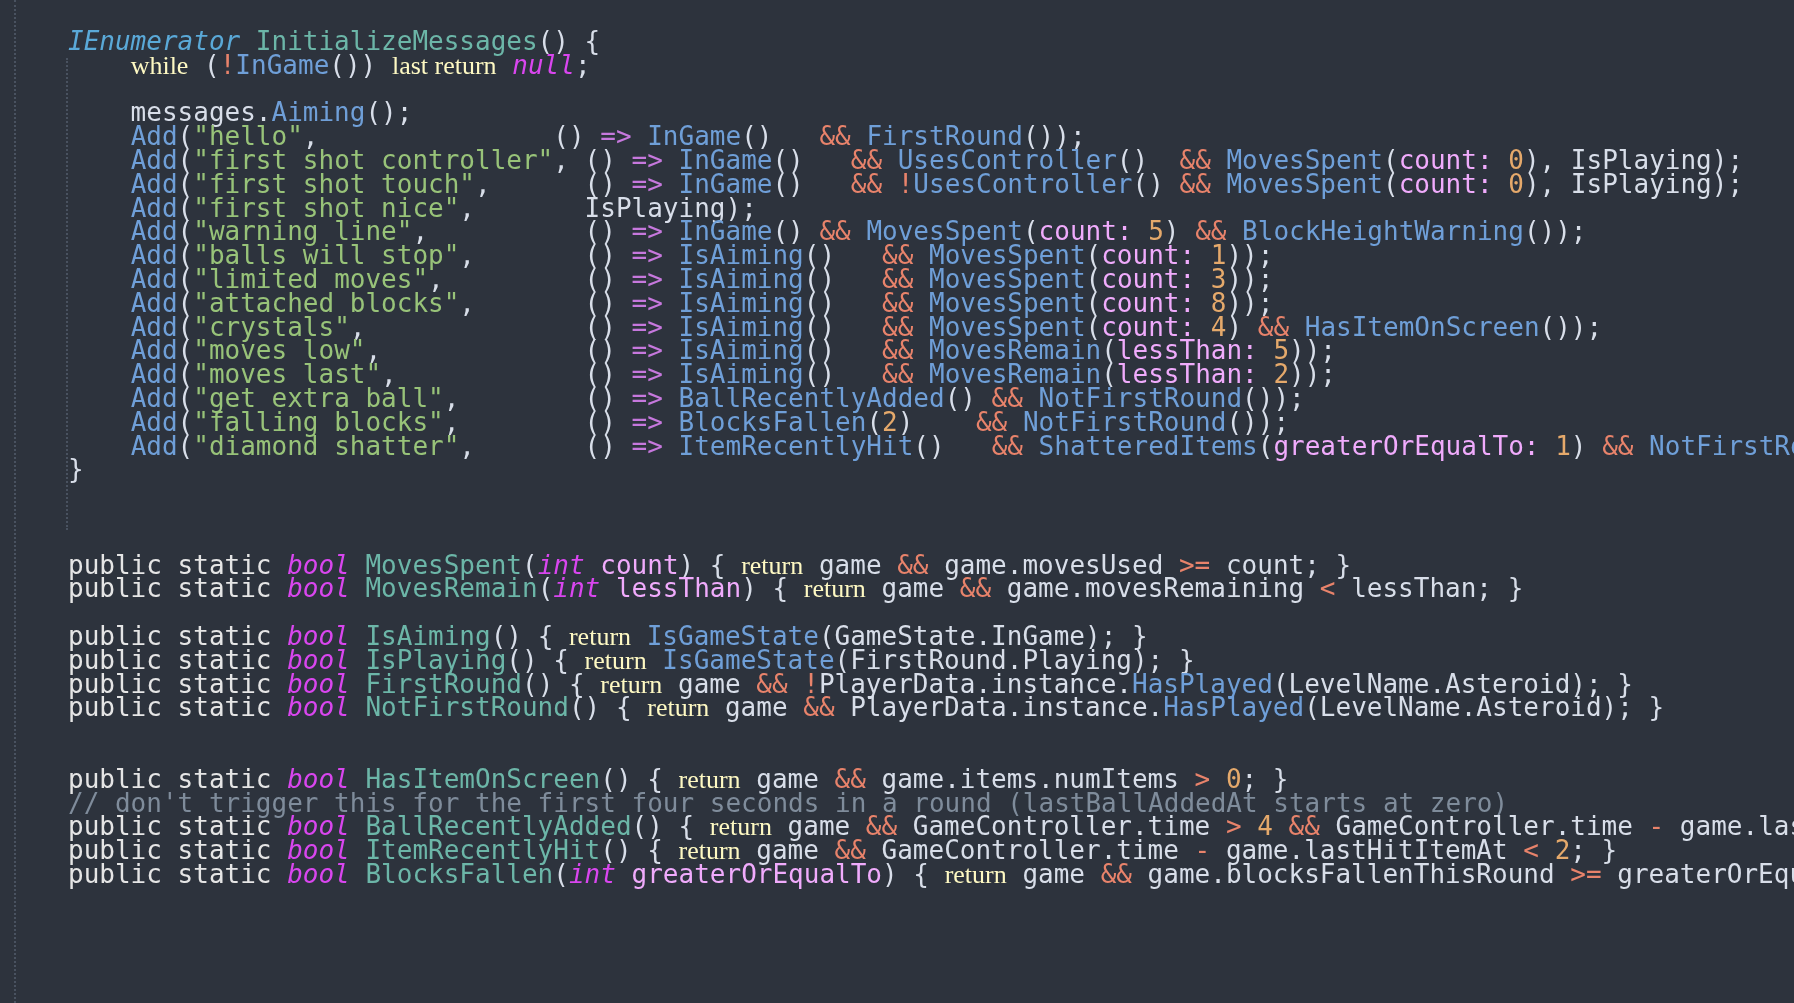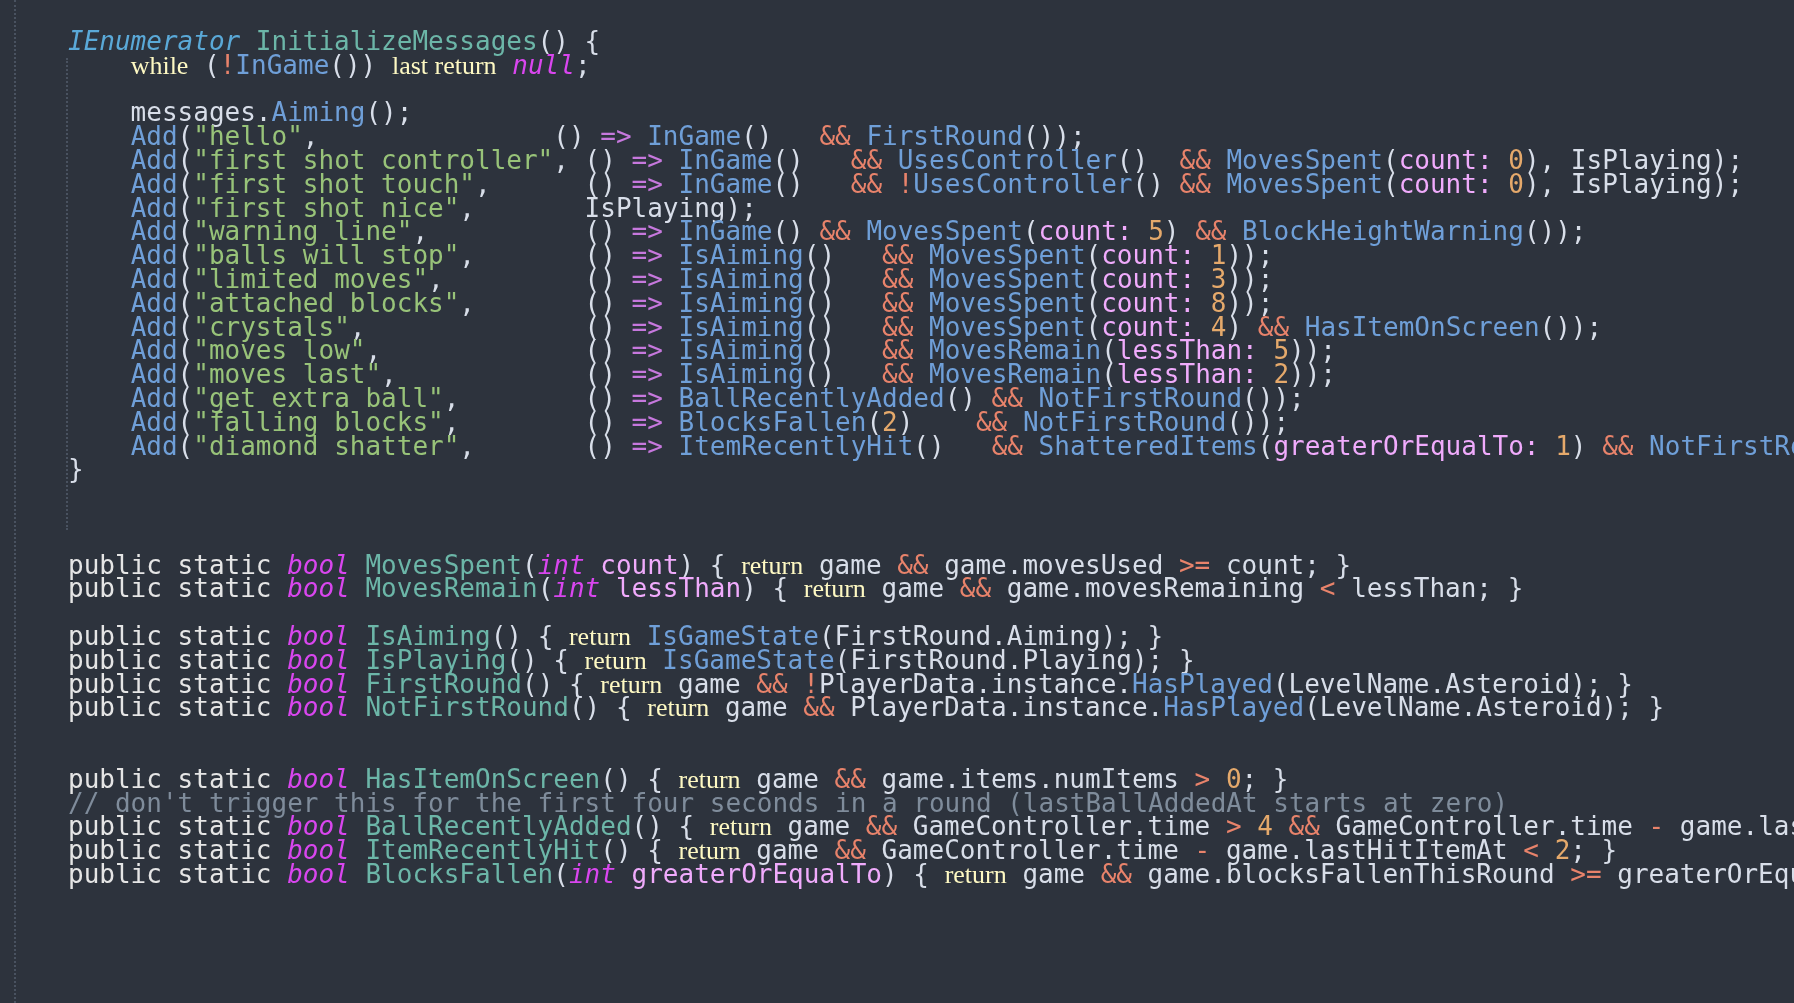--- a/index.html
+++ b/index.html
@@ -105,21 +105,21 @@
 </span><span class="line"><span class="t-plain">    </span><span class="t-call">Add</span><span class="t-punc">(</span><span class="t-str">"get extra ball"</span><span class="t-punc">,        </span><span class="t-punc">()</span><span class="t-arrow"> =&gt; </span><span class="t-call">BallRecentlyAdded</span><span class="t-punc">() </span><span class="t-op">&amp;&amp;</span><span class="t-plain"> </span><span class="t-call">NotFirstRound</span><span class="t-punc">());</span>
 </span><span class="line"><span class="t-plain">    </span><span class="t-call">Add</span><span class="t-punc">(</span><span class="t-str">"falling blocks"</span><span class="t-punc">,        </span><span class="t-punc">()</span><span class="t-arrow"> =&gt; </span><span class="t-call">BlocksFallen</span><span class="t-punc">(</span><span class="t-num">2</span><span class="t-punc">)</span><span class="t-plain">    </span><span class="t-op">&amp;&amp;</span><span class="t-plain"> </span><span class="t-call">NotFirstRound</span><span class="t-punc">());</span>
 </span><span class="line"><span class="t-plain">    </span><span class="t-call">Add</span><span class="t-punc">(</span><span class="t-str">"diamond shatter"</span><span class="t-punc">,       </span><span class="t-punc">()</span><span class="t-arrow"> =&gt; </span><span class="t-call">ItemRecentlyHit</span><span class="t-punc">()</span><span class="t-plain">   </span><span class="t-op">&amp;&amp;</span><span class="t-plain"> </span><span class="t-call">ShatteredItems</span><span class="t-punc">(</span><span class="t-param">greaterOrEqualTo:</span><span class="t-plain"> </span><span class="t-num">1</span><span class="t-punc">) </span><span class="t-op">&amp;&amp;</span><span class="t-plain"> </span><span class="t-call">NotFirstRound</span><span class="t-punc">());</span>
 </span><span class="line"><span class="t-punc">}</span>
 </span><span class="line">
 </span><span class="line">
 </span><span class="line">
 </span><span class="line"><span class="t-mod">public static</span><span class="t-plain"> </span><span class="t-kwtype">bool</span><span class="t-plain"> </span><span class="t-func">MovesSpent</span><span class="t-punc">(</span><span class="t-kwtype">int</span><span class="t-plain"> </span><span class="t-param">count</span><span class="t-punc">) { </span><span class="t-kw">return</span><span class="t-plain"> game </span><span class="t-op">&amp;&amp;</span><span class="t-plain"> game.movesUsed </span><span class="t-op">&gt;=</span><span class="t-plain"> count; }</span>
 </span><span class="line"><span class="t-mod">public static</span><span class="t-plain"> </span><span class="t-kwtype">bool</span><span class="t-plain"> </span><span class="t-func">MovesRemain</span><span class="t-punc">(</span><span class="t-kwtype">int</span><span class="t-plain"> </span><span class="t-param">lessThan</span><span class="t-punc">) { </span><span class="t-kw">return</span><span class="t-plain"> game </span><span class="t-op">&amp;&amp;</span><span class="t-plain"> game.movesRemaining </span><span class="t-op">&lt;</span><span class="t-plain"> lessThan; }</span>
 </span><span class="line">
-</span><span class="line"><span class="t-mod">public static</span><span class="t-plain"> </span><span class="t-kwtype">bool</span><span class="t-plain"> </span><span class="t-func">IsAiming</span><span class="t-punc">() { </span><span class="t-kw">return</span><span class="t-plain"> </span><span class="t-call">IsGameState</span><span class="t-plain">(FirstRound.Aiming); }</span>
+</span><span class="line"><span class="t-mod">public static</span><span class="t-plain"> </span><span class="t-kwtype">bool</span><span class="t-plain"> </span><span class="t-func">IsAiming</span><span class="t-punc">() { </span><span class="t-kw">return</span><span class="t-plain"> </span><span class="t-call">IsGameState</span><span class="t-plain">(GameState.InGame); }</span>
 </span><span class="line"><span class="t-mod">public static</span><span class="t-plain"> </span><span class="t-kwtype">bool</span><span class="t-plain"> </span><span class="t-func">IsPlaying</span><span class="t-punc">() { </span><span class="t-kw">return</span><span class="t-plain"> </span><span class="t-call">IsGameState</span><span class="t-plain">(FirstRound.Playing); }</span>
 </span><span class="line"><span class="t-mod">public static</span><span class="t-plain"> </span><span class="t-kwtype">bool</span><span class="t-plain"> </span><span class="t-func">FirstRound</span><span class="t-punc">() { </span><span class="t-kw">return</span><span class="t-plain"> game </span><span class="t-op">&amp;&amp;</span><span class="t-plain"> </span><span class="t-op">!</span><span class="t-plain">PlayerData.instance.</span><span class="t-call">HasPlayed</span><span class="t-plain">(LevelName.Asteroid); }</span>
 </span><span class="line"><span class="t-mod">public static</span><span class="t-plain"> </span><span class="t-kwtype">bool</span><span class="t-plain"> </span><span class="t-func">NotFirstRound</span><span class="t-punc">() { </span><span class="t-kw">return</span><span class="t-plain"> game </span><span class="t-op">&amp;&amp;</span><span class="t-plain"> PlayerData.instance.</span><span class="t-call">HasPlayed</span><span class="t-plain">(LevelName.Asteroid); }</span>
 </span><span class="line">
 </span><span class="line">
 </span><span class="line"><span class="t-mod">public static</span><span class="t-plain"> </span><span class="t-kwtype">bool</span><span class="t-plain"> </span><span class="t-func">HasItemOnScreen</span><span class="t-punc">() { </span><span class="t-kw">return</span><span class="t-plain"> game </span><span class="t-op">&amp;&amp;</span><span class="t-plain"> game.items.numItems </span><span class="t-op">&gt;</span><span class="t-plain"> </span><span class="t-num">0</span><span class="t-plain">; }</span>
 </span><span class="line"><span class="t-comment">// don't trigger this for the first four seconds in a round (lastBallAddedAt starts at zero)</span>
 </span><span class="line"><span class="t-mod">public static</span><span class="t-plain"> </span><span class="t-kwtype">bool</span><span class="t-plain"> </span><span class="t-func">BallRecentlyAdded</span><span class="t-punc">() { </span><span class="t-kw">return</span><span class="t-plain"> game </span><span class="t-op">&amp;&amp;</span><span class="t-plain"> GameController.time </span><span class="t-op">&gt;</span><span class="t-plain"> </span><span class="t-num">4</span><span class="t-plain"> </span><span class="t-op">&amp;&amp;</span><span class="t-plain"> GameController.time </span><span class="t-op">-</span><span class="t-plain"> game.lastBallAddedAt </span><span class="t-op">&lt;</span><span class="t-plain"> </span><span class="t-num">3</span><span class="t-plain">; }</span>
 </span><span class="line"><span class="t-mod">public static</span><span class="t-plain"> </span><span class="t-kwtype">bool</span><span class="t-plain"> </span><span class="t-func">ItemRecentlyHit</span><span class="t-punc">() { </span><span class="t-kw">return</span><span class="t-plain"> game </span><span class="t-op">&amp;&amp;</span><span class="t-plain"> GameController.time </span><span class="t-op">-</span><span class="t-plain"> game.lastHitItemAt </span><span class="t-op">&lt;</span><span class="t-plain"> </span><span class="t-num">2</span><span class="t-plain">; }</span>
 </span><span class="line"><span class="t-mod">public static</span><span class="t-plain"> </span><span class="t-kwtype">bool</span><span class="t-plain"> </span><span class="t-func">BlocksFallen</span><span class="t-punc">(</span><span class="t-kwtype">int</span><span class="t-plain"> </span><span class="t-param">greaterOrEqualTo</span><span class="t-punc">) { </span><span class="t-kw">return</span><span class="t-plain"> game </span><span class="t-op">&amp;&amp;</span><span class="t-plain"> game.blocksFallenThisRound </span><span class="t-op">&gt;=</span><span class="t-plain"> greaterOrEqualTo; }</span>

